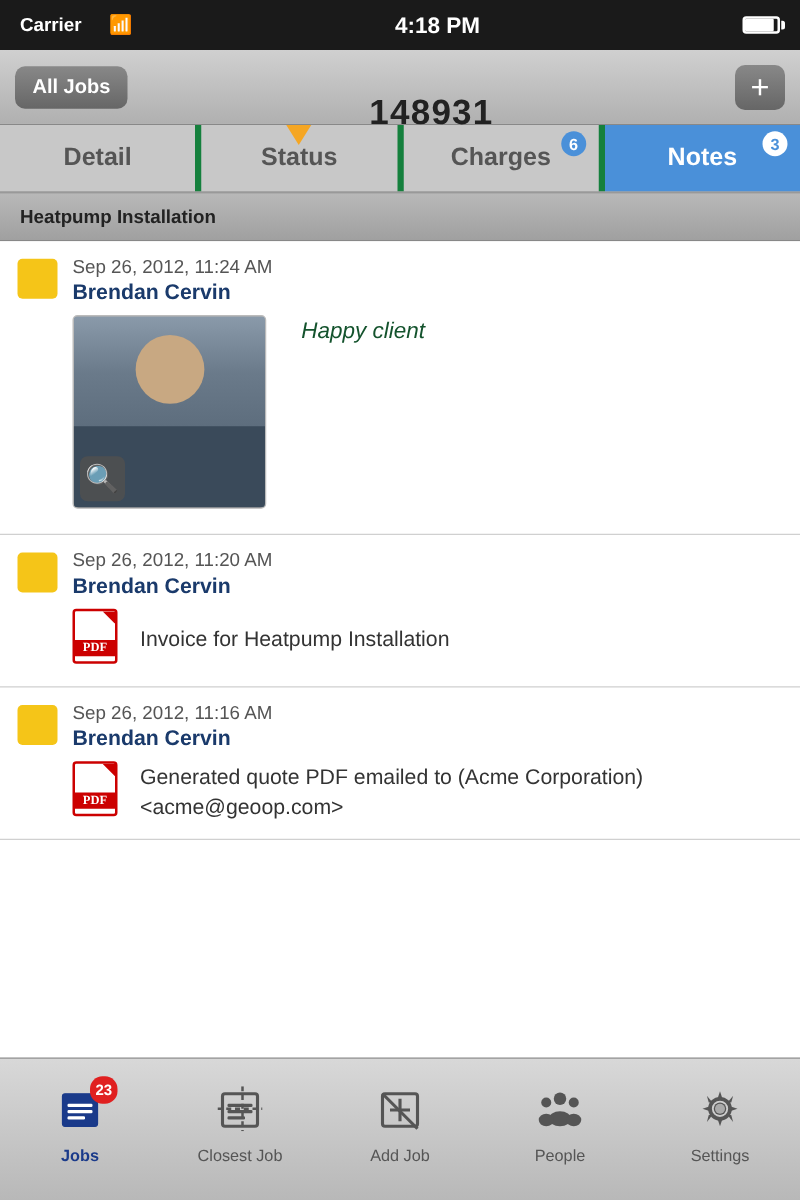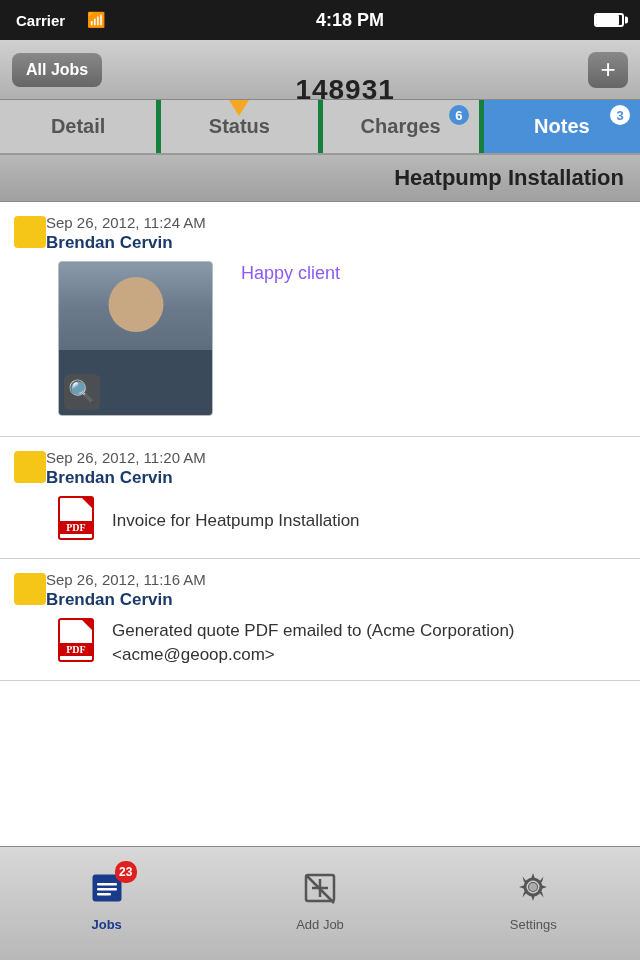--- a/index.html
+++ b/index.html
@@ -118,42 +118,42 @@
       height: 0;
       border-left: 10px solid transparent;
       border-right: 10px solid transparent;
       border-top: 16px solid #f5a623;
     }
 
     
     .section-header {
       background: linear-gradient(to bottom, #b8b8b8, #a0a0a0);
       padding: 10px 16px;
-      font-size: 22px;
+      font-size: 15px;
       font-weight: 600;
       color: #222;
       border-bottom: 1px solid #888;
-      text-align: right;
     }
 
     
     .notes-list {
       background: white;
       overflow-y: auto;
       height: calc(960px - 40px - 60px - 55px - 38px - 90px);
     }
 
     .note-item {
       border-bottom: 1px solid #d0d0d0;
       padding: 12px 14px;
     }
 
     .note-header {
       display: flex;
       align-items: flex-start;
+      gap: 12px;
       margin-bottom: 8px;
     }
 
     .note-icon-square {
       width: 32px;
       height: 32px;
       background: #f5c518;
       border-radius: 4px;
       flex-shrink: 0;
       margin-top: 2px;
@@ -228,25 +228,26 @@
       border-radius: 6px;
       display: flex;
       align-items: center;
       justify-content: center;
       color: white;
       font-size: 22px;
     }
 
     .note-text {
       font-size: 18px;
-      color: #8b5cf6;
+      color: #14532d;
       display: inline-block;
       vertical-align: top;
       margin-left: 12px;
       line-height: 1.4;
+      font-style: italic;
     }
 
     .pdf-attachment {
       display: flex;
       align-items: center;
       gap: 10px;
       margin-top: 4px;
     }
     .pdf-icon {
       width: 44px;
@@ -460,33 +461,59 @@
         <rect x="4" y="6" width="28" height="26" rx="2" fill="#1a3a8a" stroke="#1a3a8a" stroke-width="1"></rect>
         <rect x="8" y="14" width="20" height="2.5" rx="1" fill="white"></rect>
         <rect x="8" y="19" width="20" height="2.5" rx="1" fill="white"></rect>
         <rect x="8" y="24" width="14" height="2.5" rx="1" fill="white"></rect>
       </svg>
       <span class="bottom-badge">23</span>
     </div>
     <span class="bottom-tab-label">Jobs</span>
   </div>
 
+  <div class="bottom-tab">
+    <div class="bottom-tab-icon">
+      <svg width="36" height="36" viewBox="0 0 36 36" fill="none">
+        <rect x="4" y="6" width="28" height="26" rx="2" stroke="#555" stroke-width="2.5" fill="none"></rect>
+        <rect x="8" y="14" width="20" height="2.5" rx="1" fill="#555"></rect>
+        <rect x="8" y="19" width="20" height="2.5" rx="1" fill="#555"></rect>
+        <rect x="8" y="24" width="14" height="2.5" rx="1" fill="#555"></rect>
+        <line x1="20" y1="0" x2="20" y2="36" stroke="#555" stroke-width="2" stroke-dasharray="4 3"></line>
+        <line x1="0" y1="18" x2="36" y2="18" stroke="#555" stroke-width="2" stroke-dasharray="4 3"></line>
+      </svg>
+    </div>
+    <span class="bottom-tab-label">Closest Job</span>
+  </div>
 
   <div class="bottom-tab">
     <div class="bottom-tab-icon">
       <svg width="36" height="36" viewBox="0 0 36 36" fill="none">
         <rect x="4" y="6" width="28" height="26" rx="2" stroke="#555" stroke-width="2.5" fill="none"></rect>
         <line x1="18" y1="10" x2="18" y2="28" stroke="#555" stroke-width="2.5"></line>
         <line x1="10" y1="19" x2="26" y2="19" stroke="#555" stroke-width="2.5"></line>
         <line x1="4" y1="6" x2="32" y2="34" stroke="#555" stroke-width="2.5"></line>
       </svg>
     </div>
     <span class="bottom-tab-label">Add Job</span>
   </div>
 
+  <div class="bottom-tab">
+    <div class="bottom-tab-icon">
+      <svg width="36" height="36" viewBox="0 0 36 36" fill="none">
+        <circle cx="18" cy="10" r="5" fill="#555"></circle>
+        <ellipse cx="18" cy="26" rx="9" ry="6" fill="#555"></ellipse>
+        <circle cx="7" cy="13" r="4" fill="#555"></circle>
+        <ellipse cx="7" cy="27" rx="6" ry="5" fill="#555"></ellipse>
+        <circle cx="29" cy="13" r="4" fill="#555"></circle>
+        <ellipse cx="29" cy="27" rx="6" ry="5" fill="#555"></ellipse>
+      </svg>
+    </div>
+    <span class="bottom-tab-label">People</span>
+  </div>
 
   <div class="bottom-tab">
     <div class="bottom-tab-icon">
       <svg width="36" height="36" viewBox="0 0 36 36" fill="none">
         <circle cx="18" cy="18" r="5" fill="#555"></circle>
         <path d="M18 4 L20 10 L16 10 Z" fill="#555"></path>
         <path d="M18 32 L20 26 L16 26 Z" fill="#555"></path>
         <path d="M4 18 L10 20 L10 16 Z" fill="#555"></path>
         <path d="M32 18 L26 20 L26 16 Z" fill="#555"></path>
         <path d="M7.5 7.5 L12 13 L9 13 Z" fill="#555"></path>

